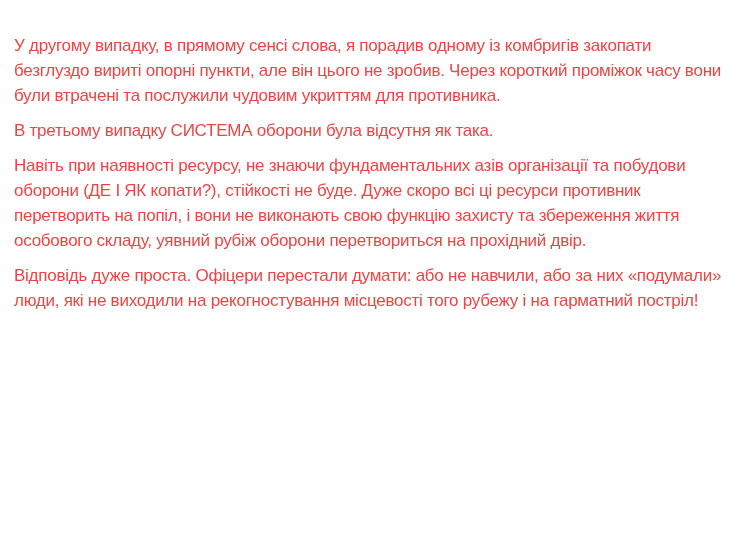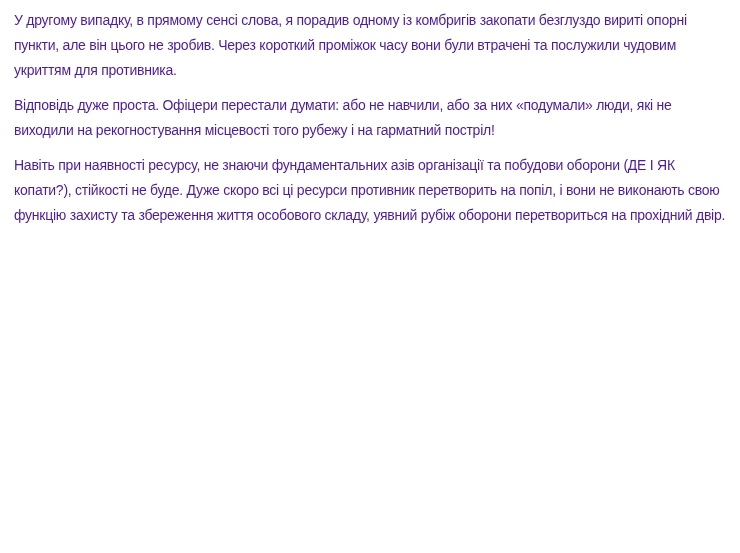--- a/index.html
+++ b/index.html
@@ -8,31 +8,33 @@
       background: #ffffff;
     }
     body {
       width: 740px;
       height: 553px;
       overflow: hidden;
     }
     .post-body {
       padding: 8px 14px 0 14px;
       font-family: "Liberation Sans", "DejaVu Sans", sans-serif;
-      font-size: 14px;
+      font-size: 17px;
       line-height: 25px;
-      color: #4c1d95;
+      color: #ef4444;
       letter-spacing: -0.25px;
       word-spacing: 0px;
+      margin-top: 25px;
     }
     .post-body p {
       margin: 0 0 10px 0;
       padding: 0;
     }
   </style>
 </head>
 <body>
 
 <div class="post-body">
   <p>У другому випадку, в прямому сенсі слова, я порадив одному із комбригів закопати безглуздо вириті опорні пункти, але він цього не зробив. Через короткий проміжок часу вони були втрачені та послужили чудовим укриттям для противника.</p>
+  <p>В третьому випадку СИСТЕМА оборони була відсутня як така.</p>
+  <p>Навіть при наявності ресурсу, не знаючи фундаментальних азів організації та побудови оборони (ДЕ І ЯК копати?), стійкості не буде. Дуже скоро всі ці ресурси противник перетворить на попіл, і вони не виконають свою функцію захисту та збереження життя особового складу, уявний рубіж оборони перетвориться на прохідний двір.</p>
   <p>Відповідь дуже проста. Офіцери перестали думати: або не навчили, або за них «подумали» люди, які не виходили на рекогностування місцевості того рубежу і на гарматний постріл!</p>
-  <p>Навіть при наявності ресурсу, не знаючи фундаментальних азів організації та побудови оборони (ДЕ І ЯК копати?), стійкості не буде. Дуже скоро всі ці ресурси противник перетворить на попіл, і вони не виконають свою функцію захисту та збереження життя особового складу, уявний рубіж оборони перетвориться на прохідний двір.</p>
 </div>
 
 </body></html>

